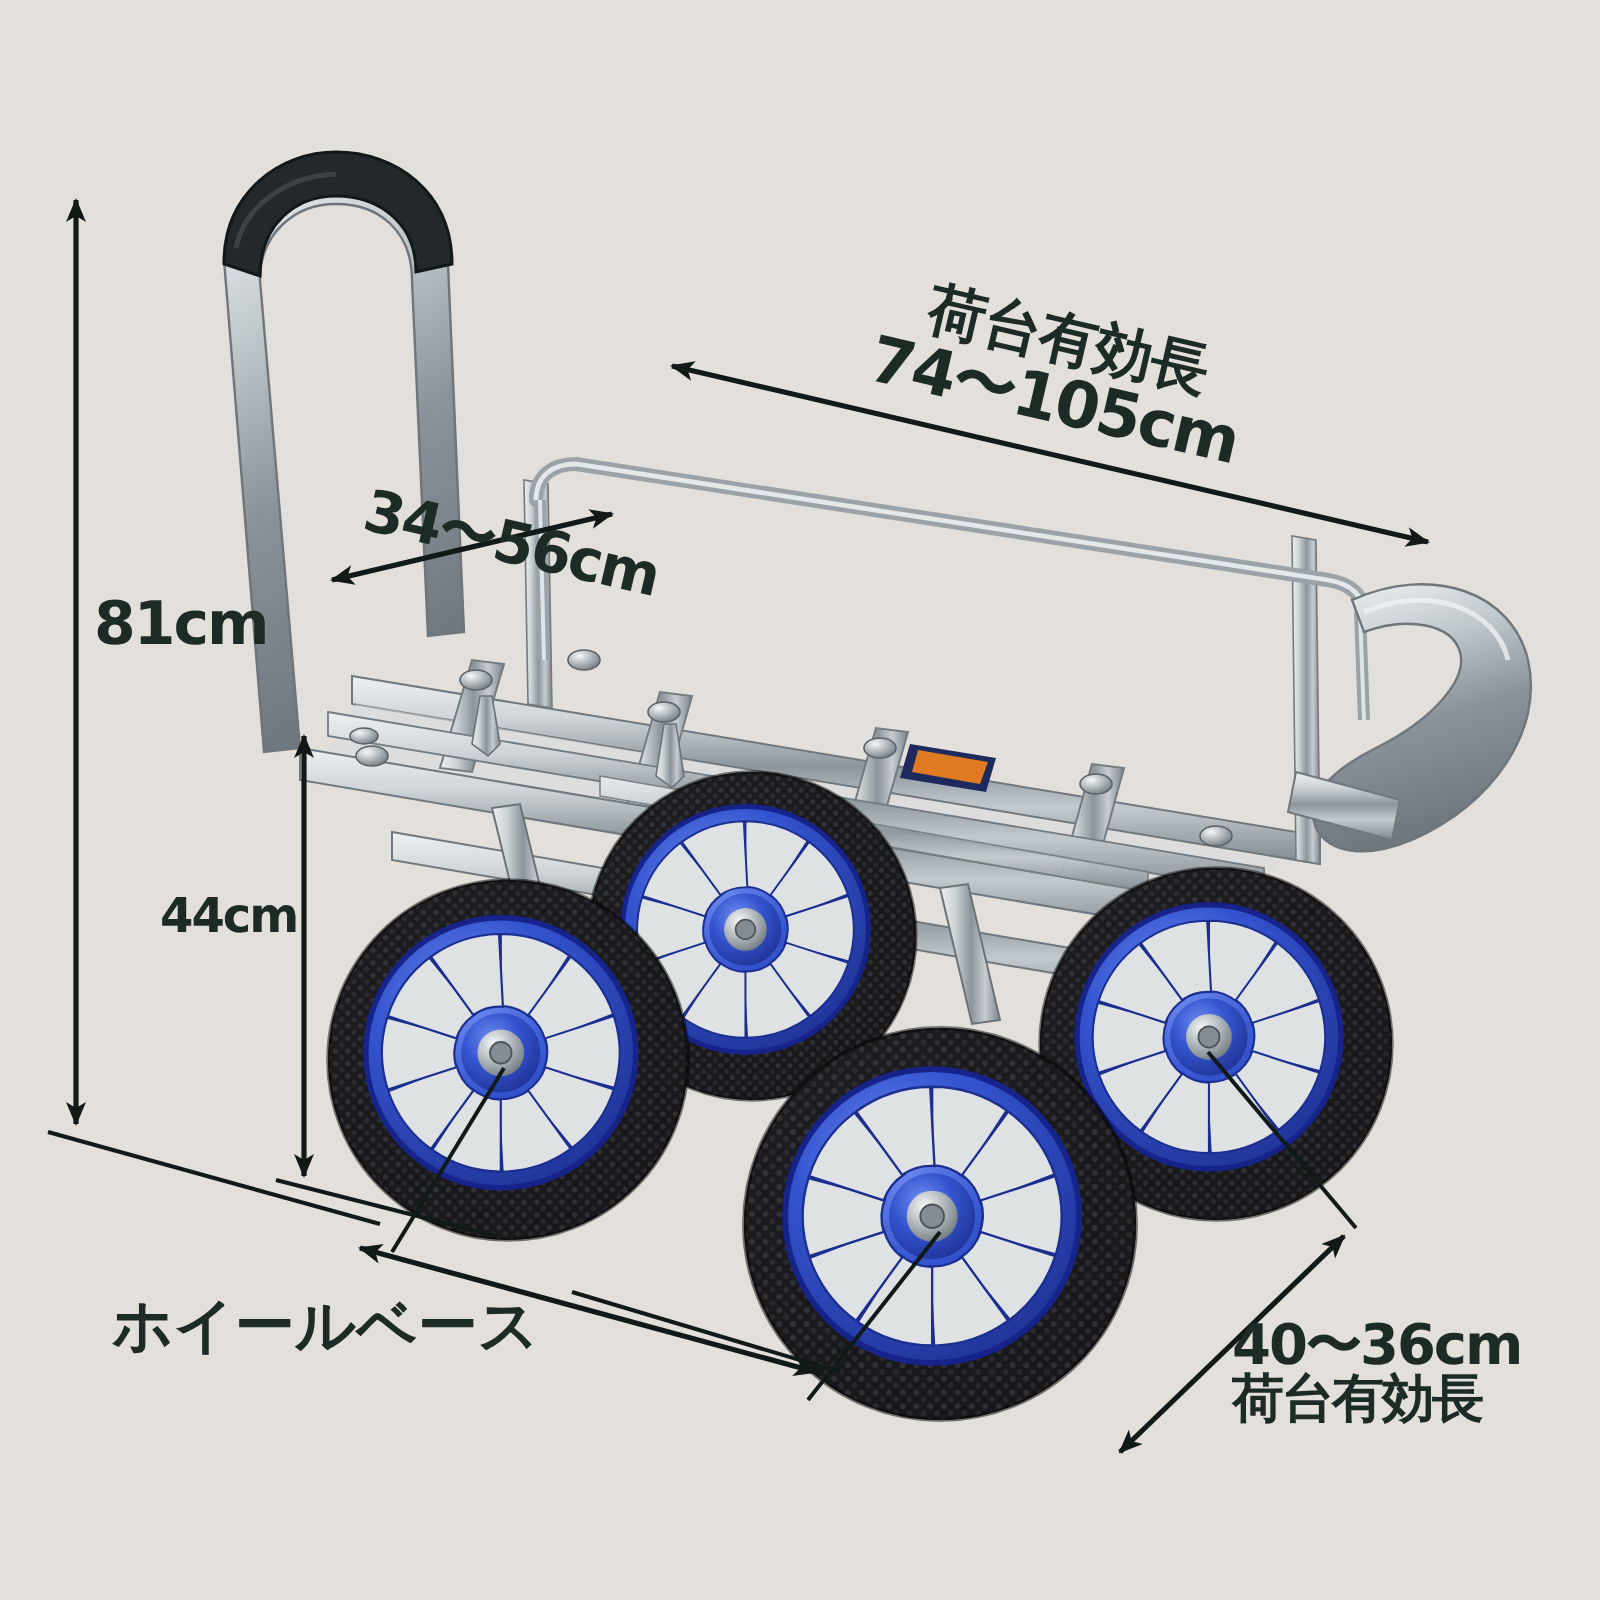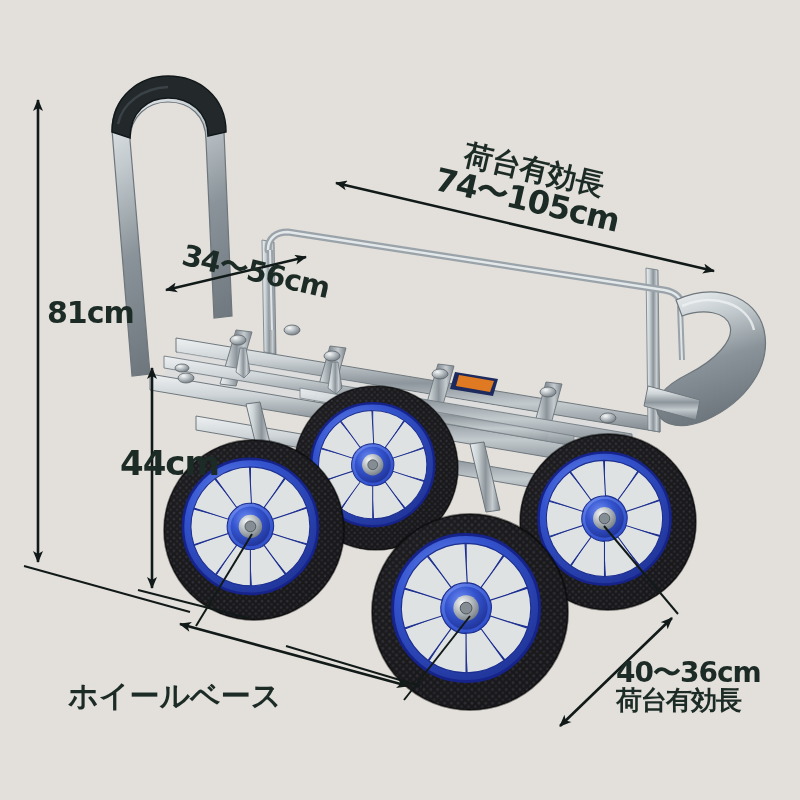--- a/index.html
+++ b/index.html
@@ -18,22 +18,22 @@
     line-height:1.04;
     letter-spacing:-0.5px;
     user-select:none;
   }
   .lbl .ln{display:block;}
   
   #lbl-bed{ left:446px; top:134px; font-size:29px; transform:rotate(13deg); transform-origin:left top; text-align:center;}
   #lbl-bed .ln2{font-size:32px; letter-spacing:-1px;}
   #lbl-width{ left:186px; top:240px; font-size:29px; transform:rotate(13deg); transform-origin:left top; letter-spacing:-1px;}
   #lbl-h81{ left:47px; top:297px; font-size:30px; letter-spacing:-1px;}
-  #lbl-h44{ left:80px; top:446px; font-size:34px; letter-spacing:-1px;margin-left:40px;}
-  #lbl-wb{ left:68px; top:648px; font-size:30px; letter-spacing:0px;margin-top:32px;}
+  #lbl-h44{ left:80px; top:446px; font-size:24px; letter-spacing:-1px;}
+  #lbl-wb{ left:56px; top:648px; font-size:30px; letter-spacing:0px;}
   #lbl-wb .ln2{font-size:31px; letter-spacing:-1px;}
   #lbl-tire{ left:616px; top:658px; font-size:28px; letter-spacing:-1px;}
   #lbl-tire .ln2{font-size:26px; letter-spacing:-1px;}
 </style>
 </head>
 <body>
 
 <div id="stage">
 
   <svg id="art" viewBox="0 0 800 800" xmlns="http://www.w3.org/2000/svg">

